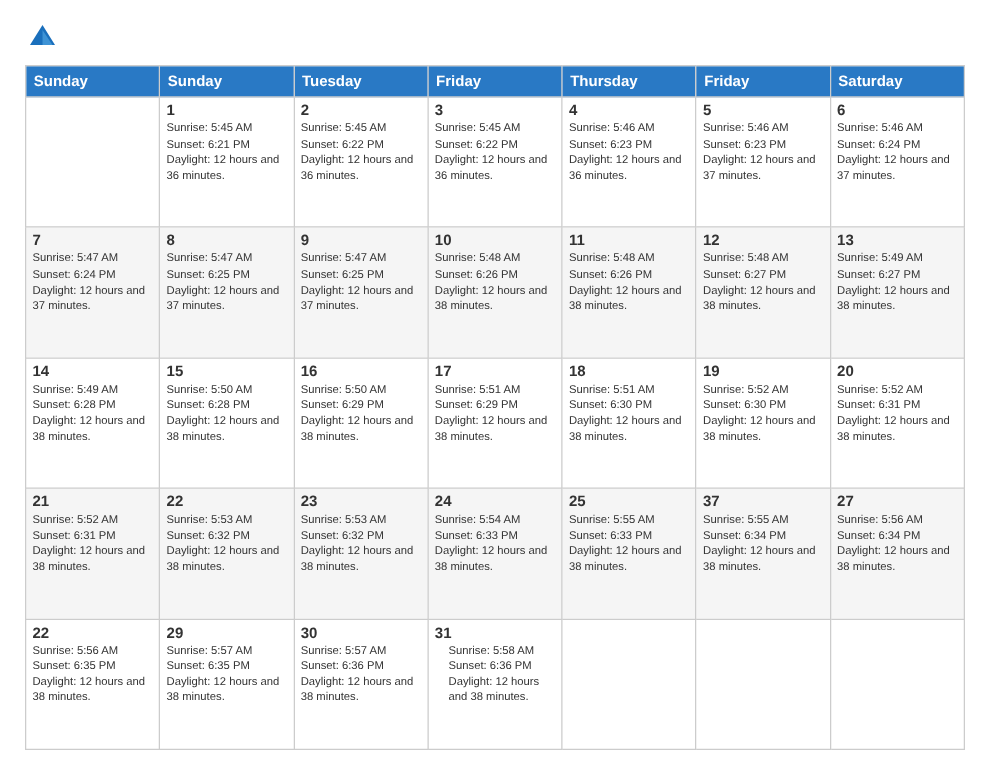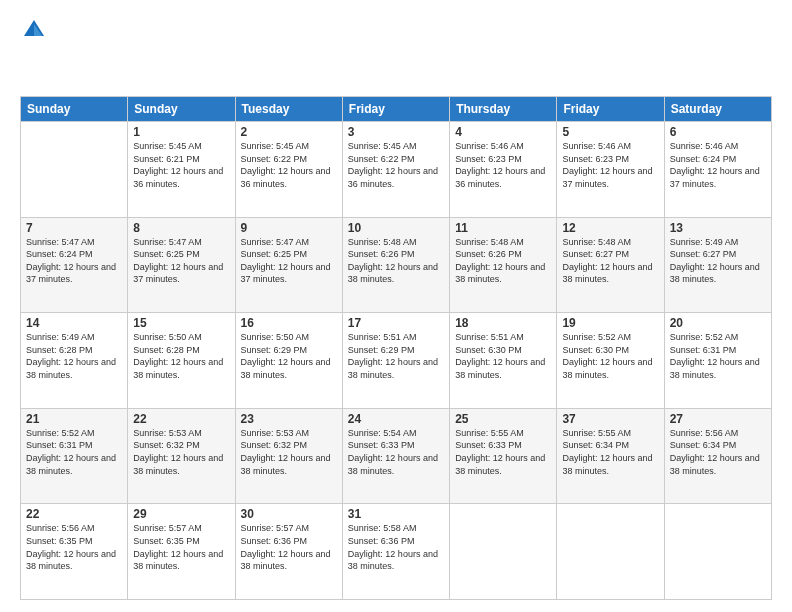--- a/index.html
+++ b/index.html
@@ -9,21 +9,20 @@
       width: 792px;
       height: 612px;
       overflow: hidden;
     }
     .page {
       width: 792px;
       height: 612px;
       padding: 16px 20px 12px 20px;
       display: flex;
       flex-direction: column;
-      gap: 44px;
     }
     .header {
       display: flex;
       align-items: flex-start;
       justify-content: space-between;
       margin-bottom: 8px;
     }
     .logo {
       display: flex;
       align-items: center;
@@ -320,21 +319,21 @@
 Daylight: 12 hours and 38 minutes.</div>
           </td>
           <td>
             <span class="day-number">30</span>
             <div class="day-info" style="white-space: pre-line;">Sunrise: 5:57 AM
 Sunset: 6:36 PM
 Daylight: 12 hours and 38 minutes.</div>
           </td>
           <td>
             <span class="day-number">31</span>
-            <div class="day-info" style="white-space: pre-line;">Sunrise: 5:58 AM
+            <div class="day-info" style="white-space: pre-line; margin-left: 11px;">Sunrise: 5:58 AM
 Sunset: 6:36 PM
 Daylight: 12 hours and 38 minutes.</div>
           </td>
           <td class="empty-cell"></td>
           <td class="empty-cell"></td>
           <td class="empty-cell"></td>
         </tr>
       </tbody>
   </table>
 </div>

